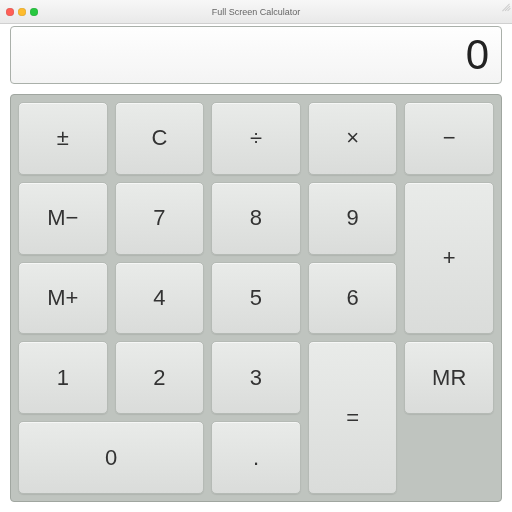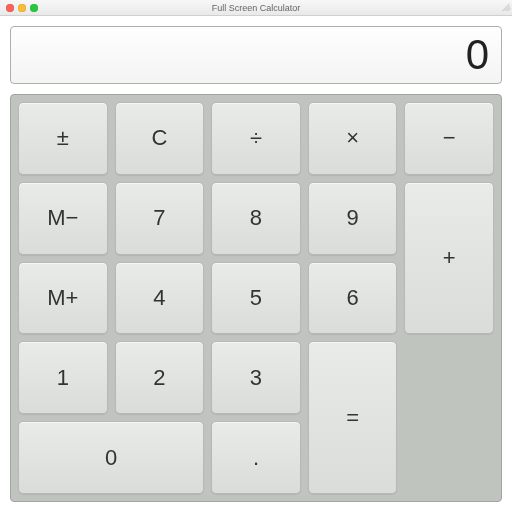--- a/index.html
+++ b/index.html
@@ -3,21 +3,21 @@
 <meta charset="utf-8">
 <style>
   * { box-sizing: border-box; margin: 0; padding: 0; }
   html, body { width: 512px; height: 512px; overflow: hidden; }
   body {
     background: #fff;
     font-family: "Helvetica Neue", Helvetica, Arial, sans-serif;
     font-weight: 300;
   }
   .titlebar {
-    height: 16px;
+    height: 24px;
     background: linear-gradient(#f7f7f7, #e9e9e9);
     border-bottom: 1px solid #d0d0d0;
     position: relative;
     display: flex;
     align-items: center;
   }
   .traffic {
     display: flex;
     gap: 4px;
     margin-left: 6px;
@@ -141,16 +141,17 @@
     <div class="key">M+</div>
     <div class="key">4</div>
     <div class="key">5</div>
     <div class="key">6</div>
 
     <div class="key">1</div>
     <div class="key">2</div>
     <div class="key">3</div>
     <div class="key tall">=</div>
 
+    <div class="key">MR</div>
     <div class="key wide">0</div>
     <div class="key">.</div>
   </div>
 </div>
 
 </body></html>

